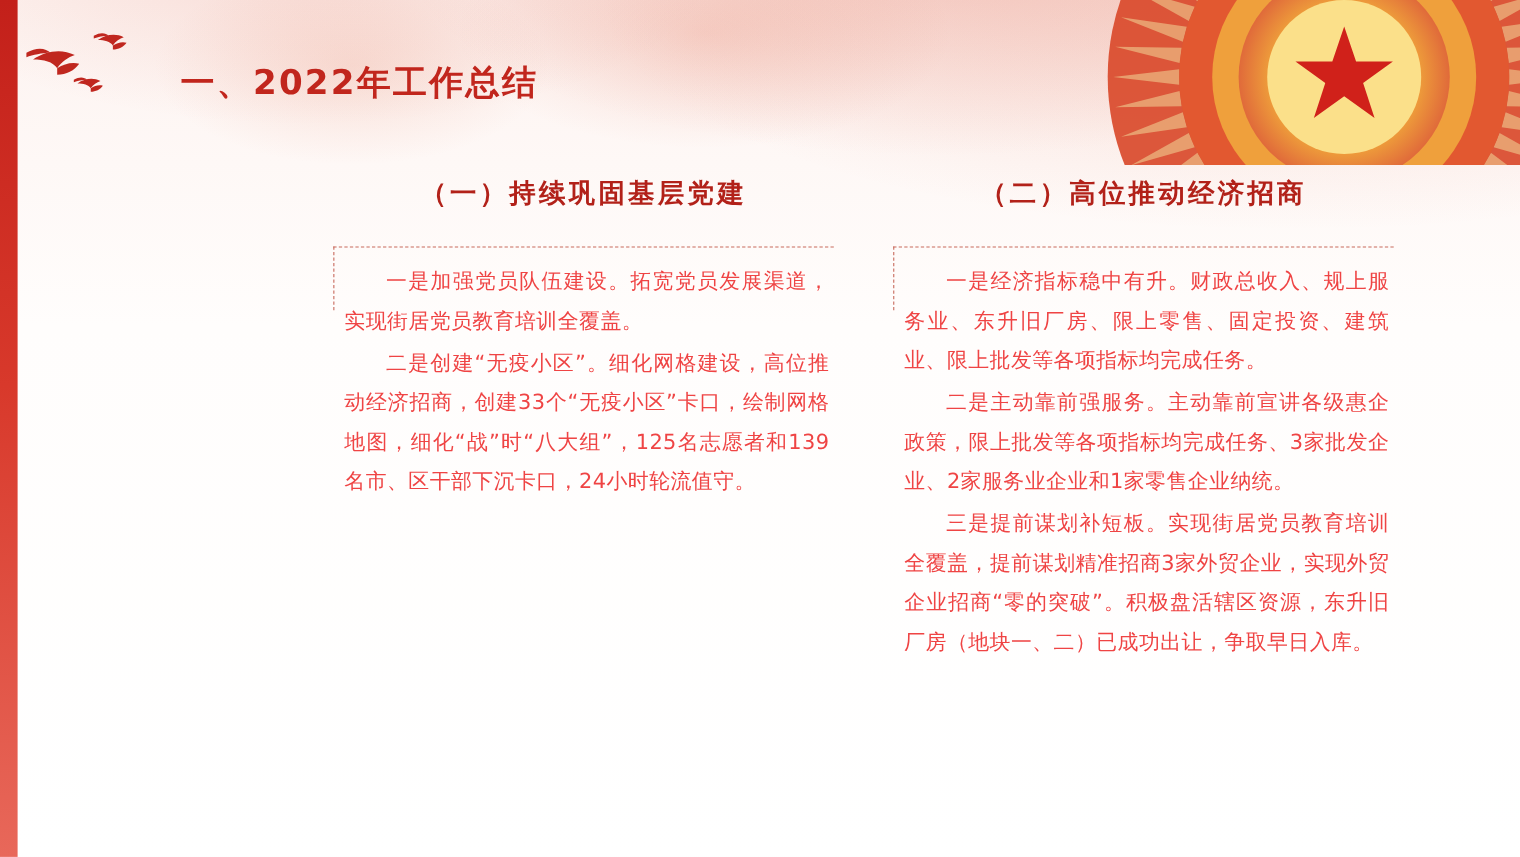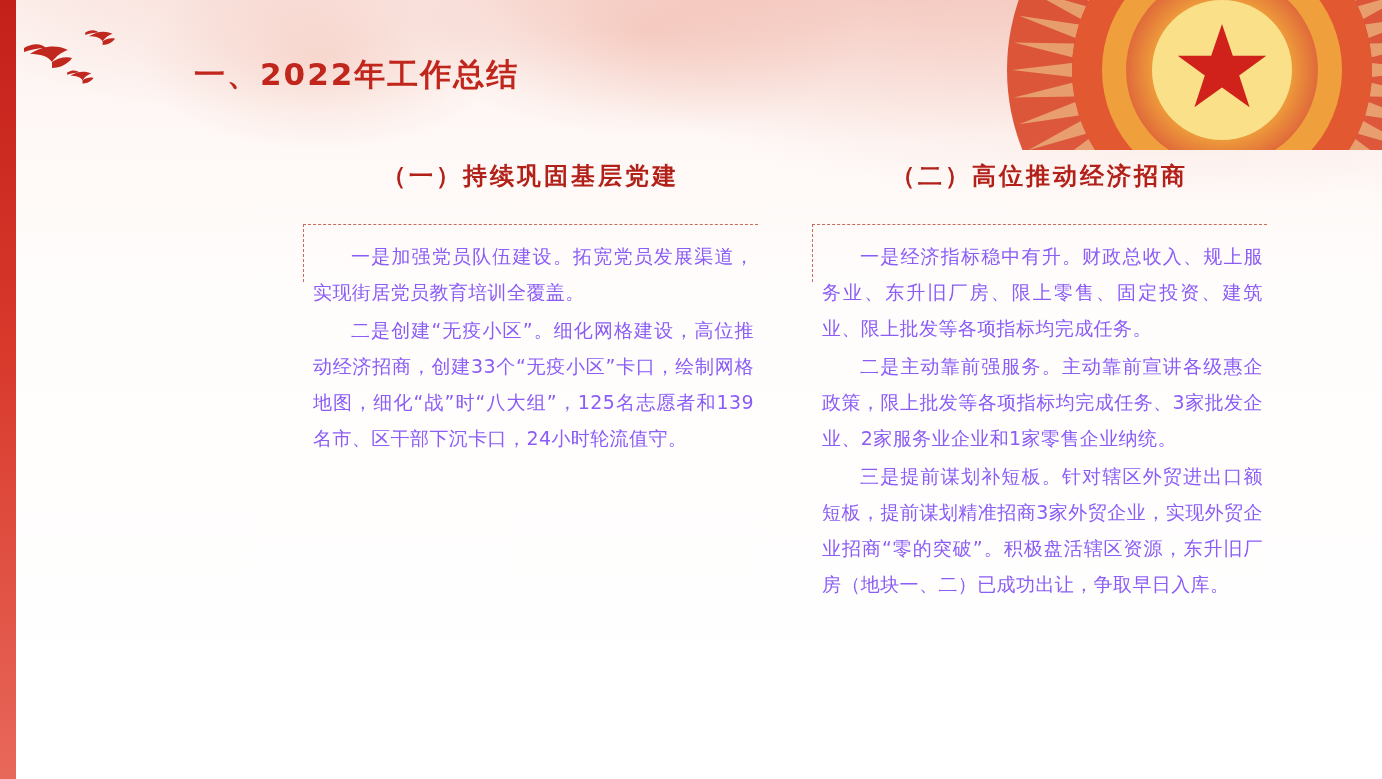--- a/index.html
+++ b/index.html
@@ -70,21 +70,21 @@
     position: absolute;
     left: 22px;
     top: 18px;
     width: 140px;
     height: 90px;
   }
 
   
   .title-row {
     position: absolute;
-    left: 194px;
+    left: 164px;
     top: 54px;
     display: flex;
     align-items: flex-end;
   }
   .title-text {
     font-family: "DejaVu Sans", "Liberation Sans", sans-serif;
     font-size: 31px;
     font-weight: bold;
     color: #c1261d;
     letter-spacing: 2px;
@@ -136,21 +136,21 @@
     position: absolute;
     left: 0; top: 0;
     height: 58px;
     border-left: 1px dashed #c86a5c;
   }
 
   .para {
     font-family: "DejaVu Sans", "Liberation Sans", sans-serif;
     font-size: 19px;
     line-height: 36px;
-    color: #8b5cf6;
+    color: #ef4444;
     text-indent: 38px;
     text-align: justify;
     margin: 0 0 2px 0;
     letter-spacing: 0.4px;
   }
 </style>
 </head>
 <body>
 
 <div class="slide">
@@ -268,18 +268,18 @@
         <p class="para">一是加强党员队伍建设。拓宽党员发展渠道，实现街居党员教育培训全覆盖。</p>
         <p class="para">二是创建“无疫小区”。细化网格建设，高位推动经济招商，创建33个“无疫小区”卡口，绘制网格地图，细化“战”时“八大组”，125名志愿者和139名市、区干部下沉卡口，24小时轮流值守。</p>
       </div>
     </div>
 
     <div class="col col-right">
       <div class="col-heading">（二）高位推动经济招商</div>
       <div class="body-box">
         <p class="para">一是经济指标稳中有升。财政总收入、规上服务业、东升旧厂房、限上零售、固定投资、建筑业、限上批发等各项指标均完成任务。</p>
         <p class="para">二是主动靠前强服务。主动靠前宣讲各级惠企政策，限上批发等各项指标均完成任务、3家批发企业、2家服务业企业和1家零售企业纳统。</p>
-        <p class="para">三是提前谋划补短板。针对辖区外贸进出口额短板，提前谋划精准招商3家外贸企业，实现外贸企业招商“零的突破”。积极盘活辖区资源，东升旧厂房（地块一、二）已成功出让，争取早日入库。</p>
+        <p class="para">三是提前谋划补短板。实现街居党员教育培训全覆盖，提前谋划精准招商3家外贸企业，实现外贸企业招商“零的突破”。积极盘活辖区资源，东升旧厂房（地块一、二）已成功出让，争取早日入库。</p>
       </div>
     </div>
 
   </div>
 </div>
 
 </body></html>

